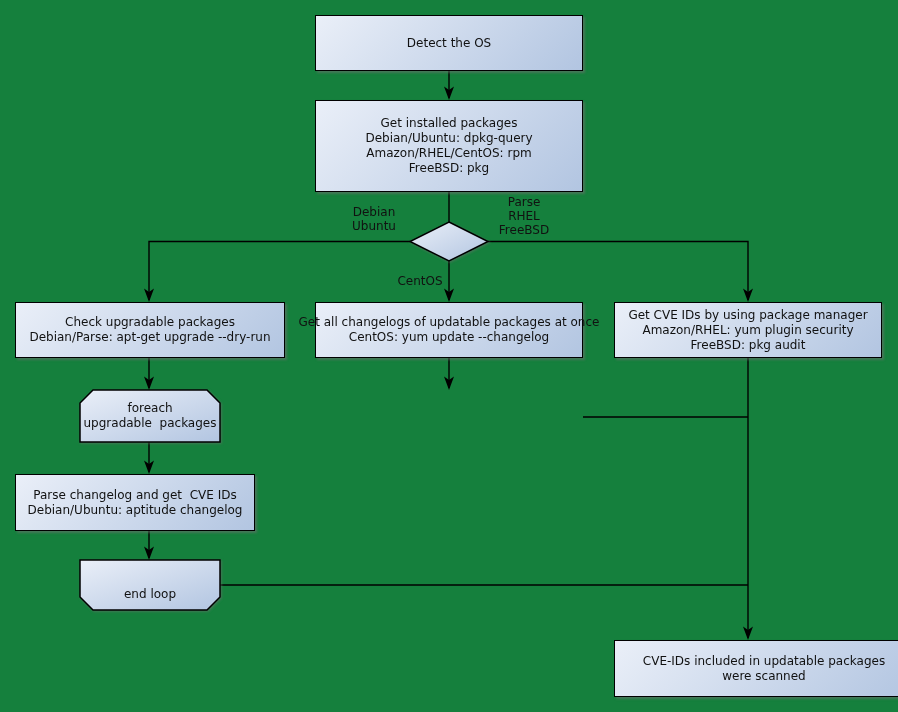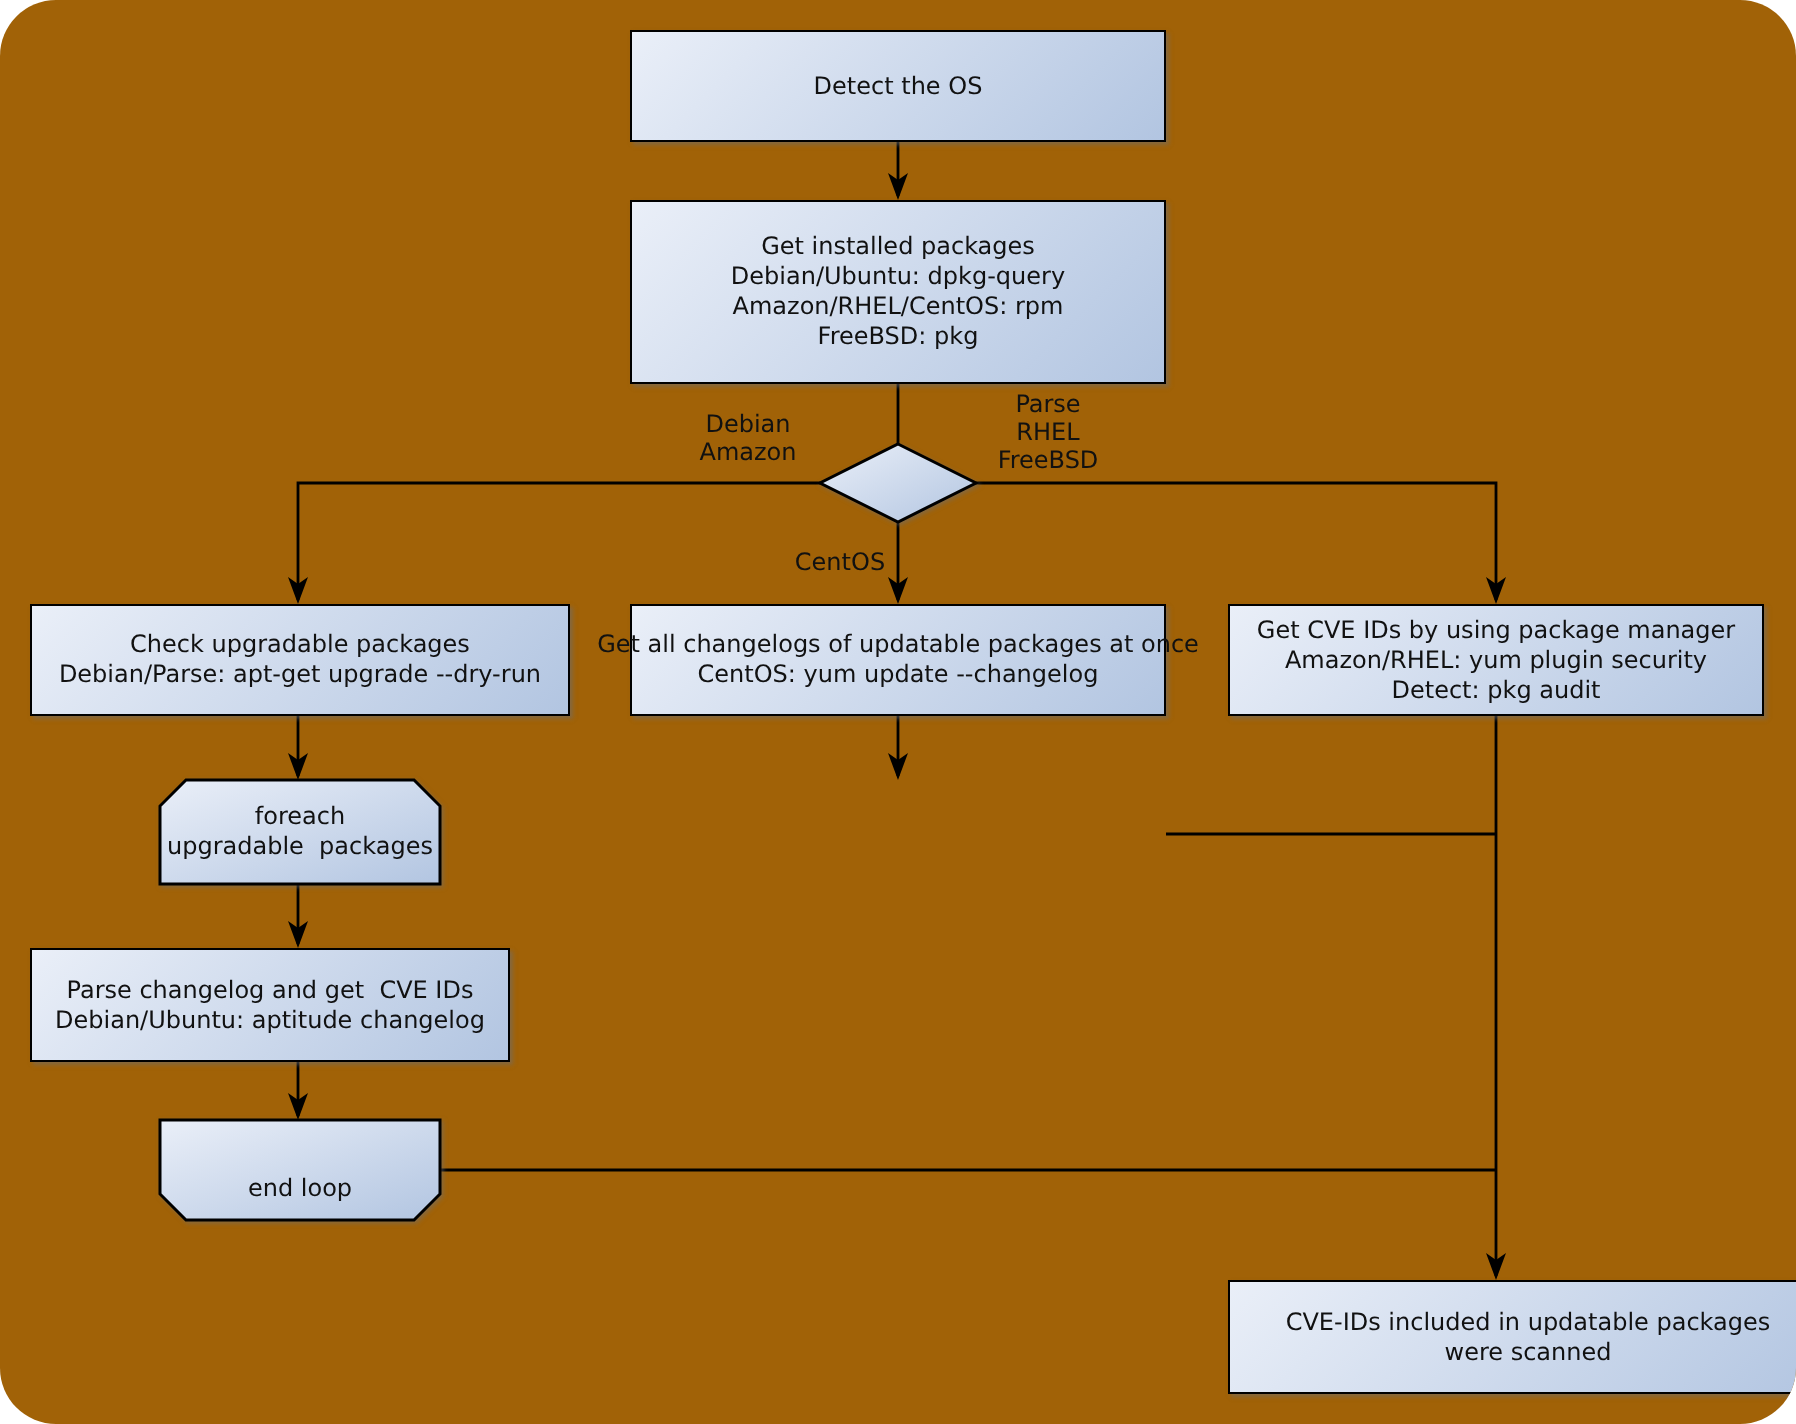--- a/index.html
+++ b/index.html
@@ -4,25 +4,24 @@
 <style>
   html, body {
     margin: 0;
     padding: 0;
     background: #ffffff;
   }
   #canvas {
     position: relative;
     width: 898px;
     height: 712px;
-    background: #a16207;
+    background: #15803d;
     font-family: "DejaVu Sans", "Liberation Sans", sans-serif;
     color: #111111;
     overflow: hidden;
-    border-radius: 28px;
   }
   #wires {
     position: absolute;
     left: 0;
     top: 0;
     z-index: 1;
   }
   .node {
     position: absolute;
     box-sizing: border-box;
@@ -138,31 +137,31 @@
 
   <div class="node rect" style="left:315px; top:302px; width:268px; height:56px">
     <div class="tline">Get all changelogs of updatable packages at once</div>
     <div class="tline">CentOS: yum update --changelog</div>
   </div>
 
 
   <div class="node rect" style="left:614px; top:302px; width:268px; height:56px">
     <div class="tline">Get CVE IDs by using package manager</div>
     <div class="tline">Amazon/RHEL: yum plugin security</div>
-    <div class="tline">Detect: pkg audit</div>
+    <div class="tline">FreeBSD: pkg audit</div>
   </div>
 
   <div class="node rect" style="left:614px; top:640px; width:300px; height:57px">
     <div class="tline">CVE-IDs included in updatable packages</div>
     <div class="tline">were scanned</div>
   </div>
 
   <div class="edge-label" style="left:343px; top:205px; width:62px">
     <div class="tline">Debian</div>
-    <div class="tline">Amazon</div>
+    <div class="tline">Ubuntu</div>
   </div>
 
   <div class="edge-label" style="left:493px; top:195px; width:62px">
     <div class="tline">Parse</div>
     <div class="tline">RHEL</div>
     <div class="tline">FreeBSD</div>
   </div>
 
   <div class="edge-label" style="left:390px; top:274px; width:60px">CentOS</div>
 

